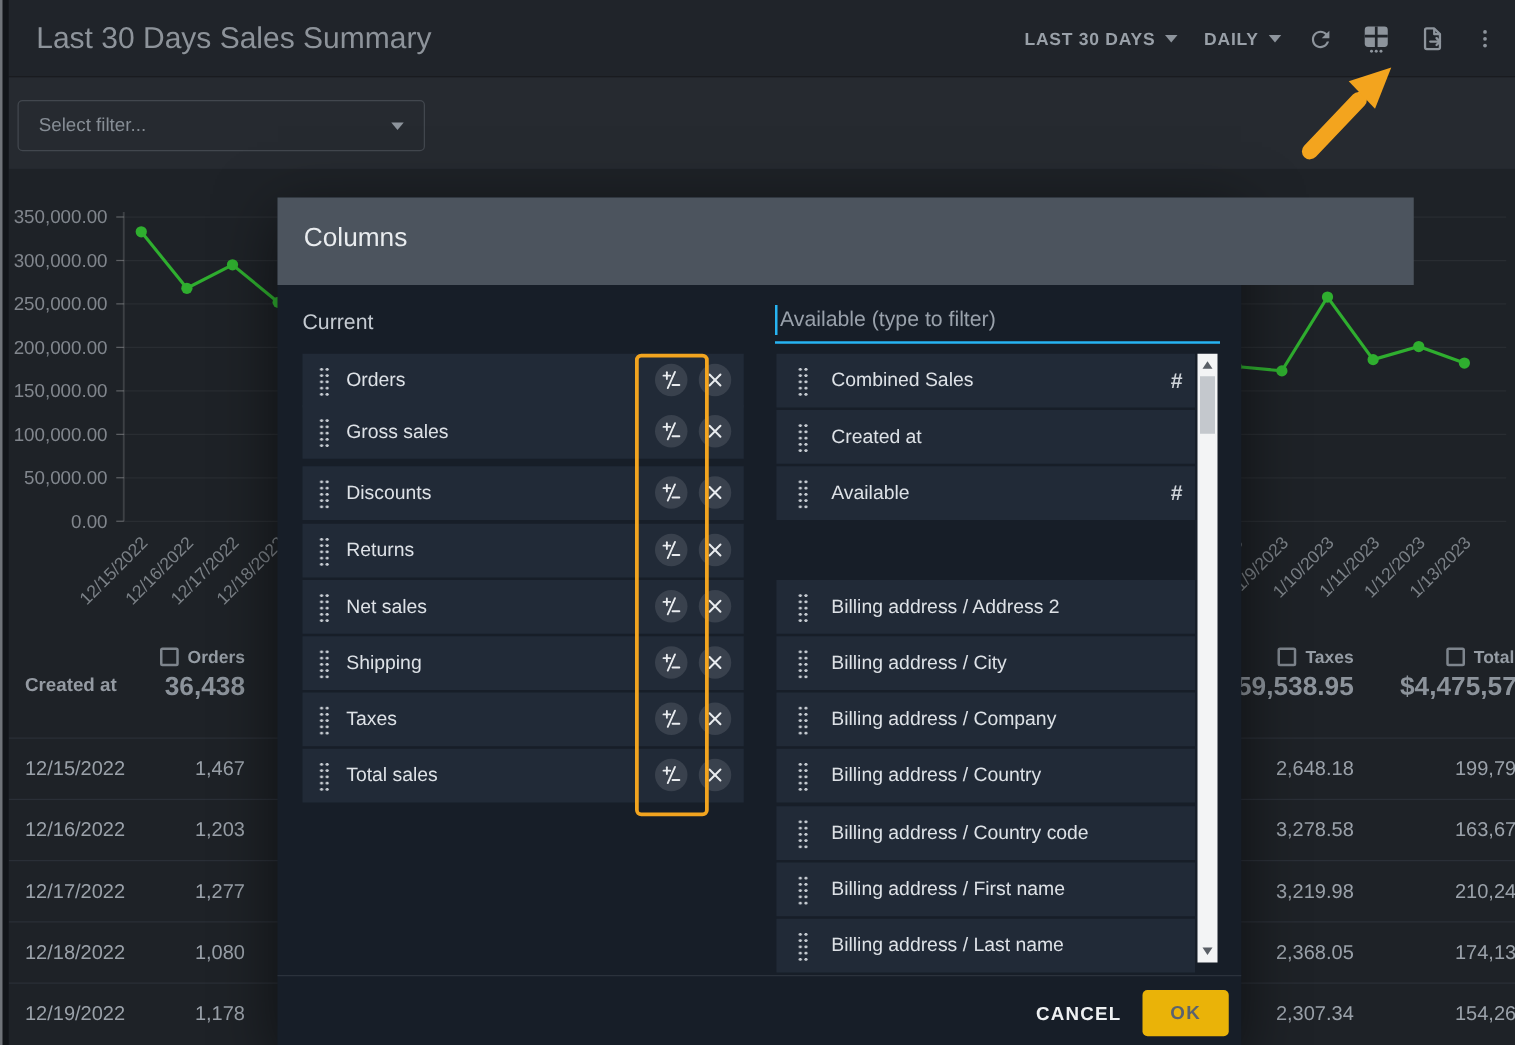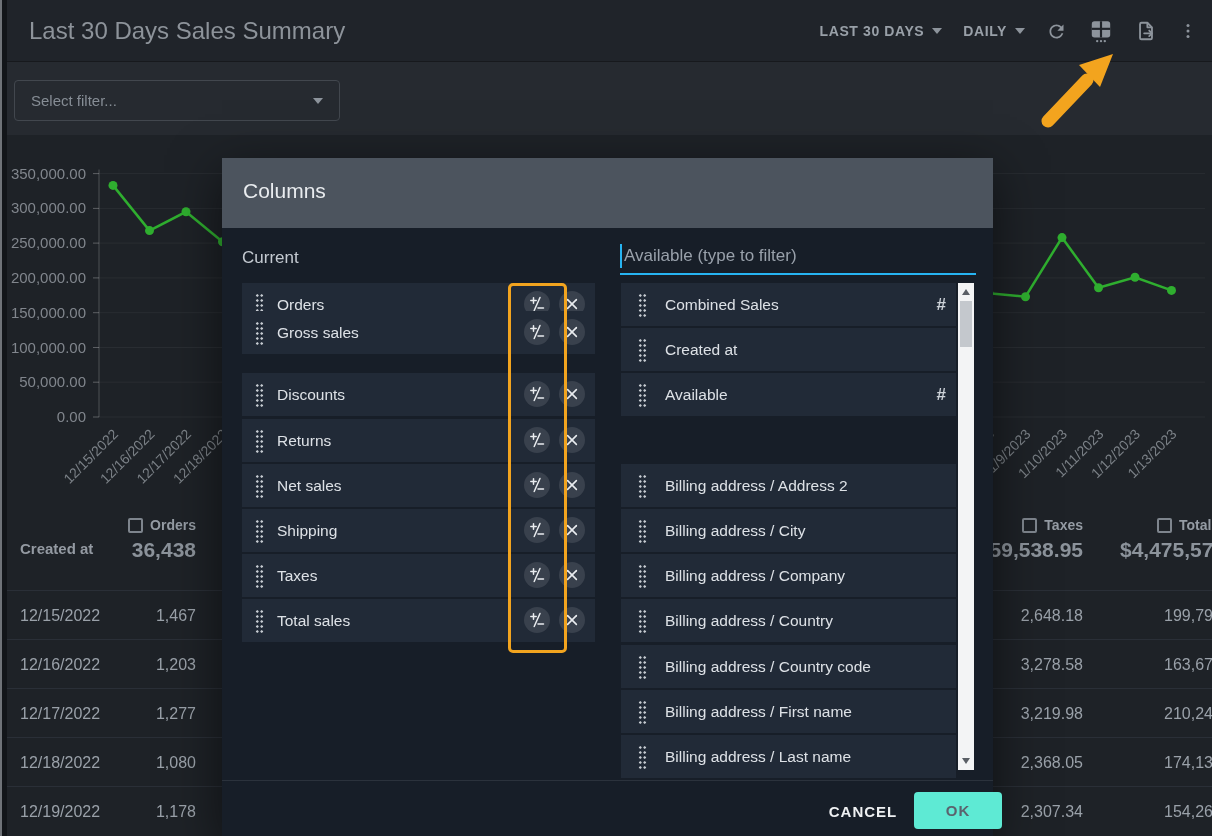--- a/index.html
+++ b/index.html
@@ -41,21 +41,21 @@
   .t-row{position:absolute;left:0;width:1205px;height:49px;border-top:1px solid #2a2f37;line-height:49px;
          font-size:16px;color:#9aa1a9;}
   .t-date{position:absolute;left:13px;}
   .t-orders{position:absolute;right:1016px;}
   .t-taxes{position:absolute;right:129px;}
   .t-total{position:absolute;left:1157px;white-space:nowrap;}
 
   
   #modal{left:222px;top:158px;width:771px;height:678px;background:#171e28;z-index:40;
          box-shadow:0 14px 48px rgba(0,0,0,.55);}
-  #modal-header{left:0;top:0;width:771px;height:70px;background:#4c545e;}
+  #modal-header{left:0;top:0;width:909px;height:70px;background:#4c545e;}
   #modal-title{left:21px;top:21px;font-size:21px;color:#e9ecef;font-weight:500;}
   #current-label{left:20px;top:90px;font-size:17px;color:#c4cad1;}
   #available-input{left:398px;top:84px;width:356px;height:32px;}
   #available-input .ph{position:absolute;left:4px;top:4px;font-size:17px;color:#99a1ab;}
   #available-caret{position:absolute;left:0;top:2px;width:2px;height:24px;background:#27b4f2;}
   #available-underline{position:absolute;left:0;top:31px;width:356px;height:2px;background:#27b4f2;}
 
   .m-row{position:absolute;left:0;width:353px;height:43px;background:#212a37;}
   #current-list{left:20px;top:0;width:353px;height:678px;}
   #available-list{left:399px;top:0;width:335px;height:622px;overflow:hidden;}
@@ -79,21 +79,21 @@
   .sb-arrow-up{width:0;height:0;border-left:4px solid transparent;border-right:4px solid transparent;
                border-bottom:6px solid #5a5f66;margin:6px auto 0;}
   .sb-arrow-down{position:absolute;bottom:6px;left:4px;width:0;height:0;border-left:4px solid transparent;
                border-right:4px solid transparent;border-top:6px solid #5a5f66;}
   #sb-thumb{position:absolute;left:2px;top:18px;width:12px;height:46px;background:#c4c8cd;}
 
   
   #modal-footer-line{left:0;top:622px;width:771px;height:1px;background:#2b323c;}
   #cancel-button{left:586px;top:638px;width:110px;height:30px;line-height:30px;text-align:center;
                  font-size:15px;font-weight:700;letter-spacing:1px;color:#eef0f2;cursor:pointer;background:none;border:none;}
-  #ok-button{left:692px;top:634px;width:88px;height:37px;background:#5eead4;border:none;border-radius:4px;
+  #ok-button{left:692px;top:634px;width:69px;height:37px;background:#eab308;border:none;border-radius:4px;
              font-size:15px;font-weight:700;letter-spacing:1px;color:#5b636e;}
 
   
   #arrow-svg{position:absolute;left:0;top:0;width:1212px;height:170px;z-index:60;pointer-events:none;}
 </style>
 </head>
 <body>
 
 <div class="abs" id="left-strip-edge"></div>
 <div class="abs" id="left-strip"></div>
@@ -289,21 +289,21 @@
         </button>
         <button class="circle-btn x-btn">
           <svg viewBox="0 0 16 16" width="14" height="14">
             <g stroke="#e9ecef" stroke-width="1.8" stroke-linecap="round">
               <line x1="3" y1="3" x2="13" y2="13"></line>
               <line x1="13" y1="3" x2="3" y2="13"></line>
             </g>
           </svg>
         </button>
       </div>
-      <div class="m-row" style="top: 153px;">
+      <div class="m-row" style="top: 166px;">
         <span class="handle"></span>
         <span class="m-label">Gross sales</span>
         <button class="circle-btn pm-btn">
           <svg viewBox="0 0 16 16" width="16" height="16">
             <g stroke="#e9ecef" stroke-width="1.5" stroke-linecap="round">
               <line x1="1.8" y1="4.5" x2="7.2" y2="4.5"></line>
               <line x1="4.5" y1="1.8" x2="4.5" y2="7.2"></line>
               <line x1="11" y1="1.5" x2="5.2" y2="14.5"></line>
               <line x1="9" y1="12" x2="14.5" y2="12"></line>
             </g>

